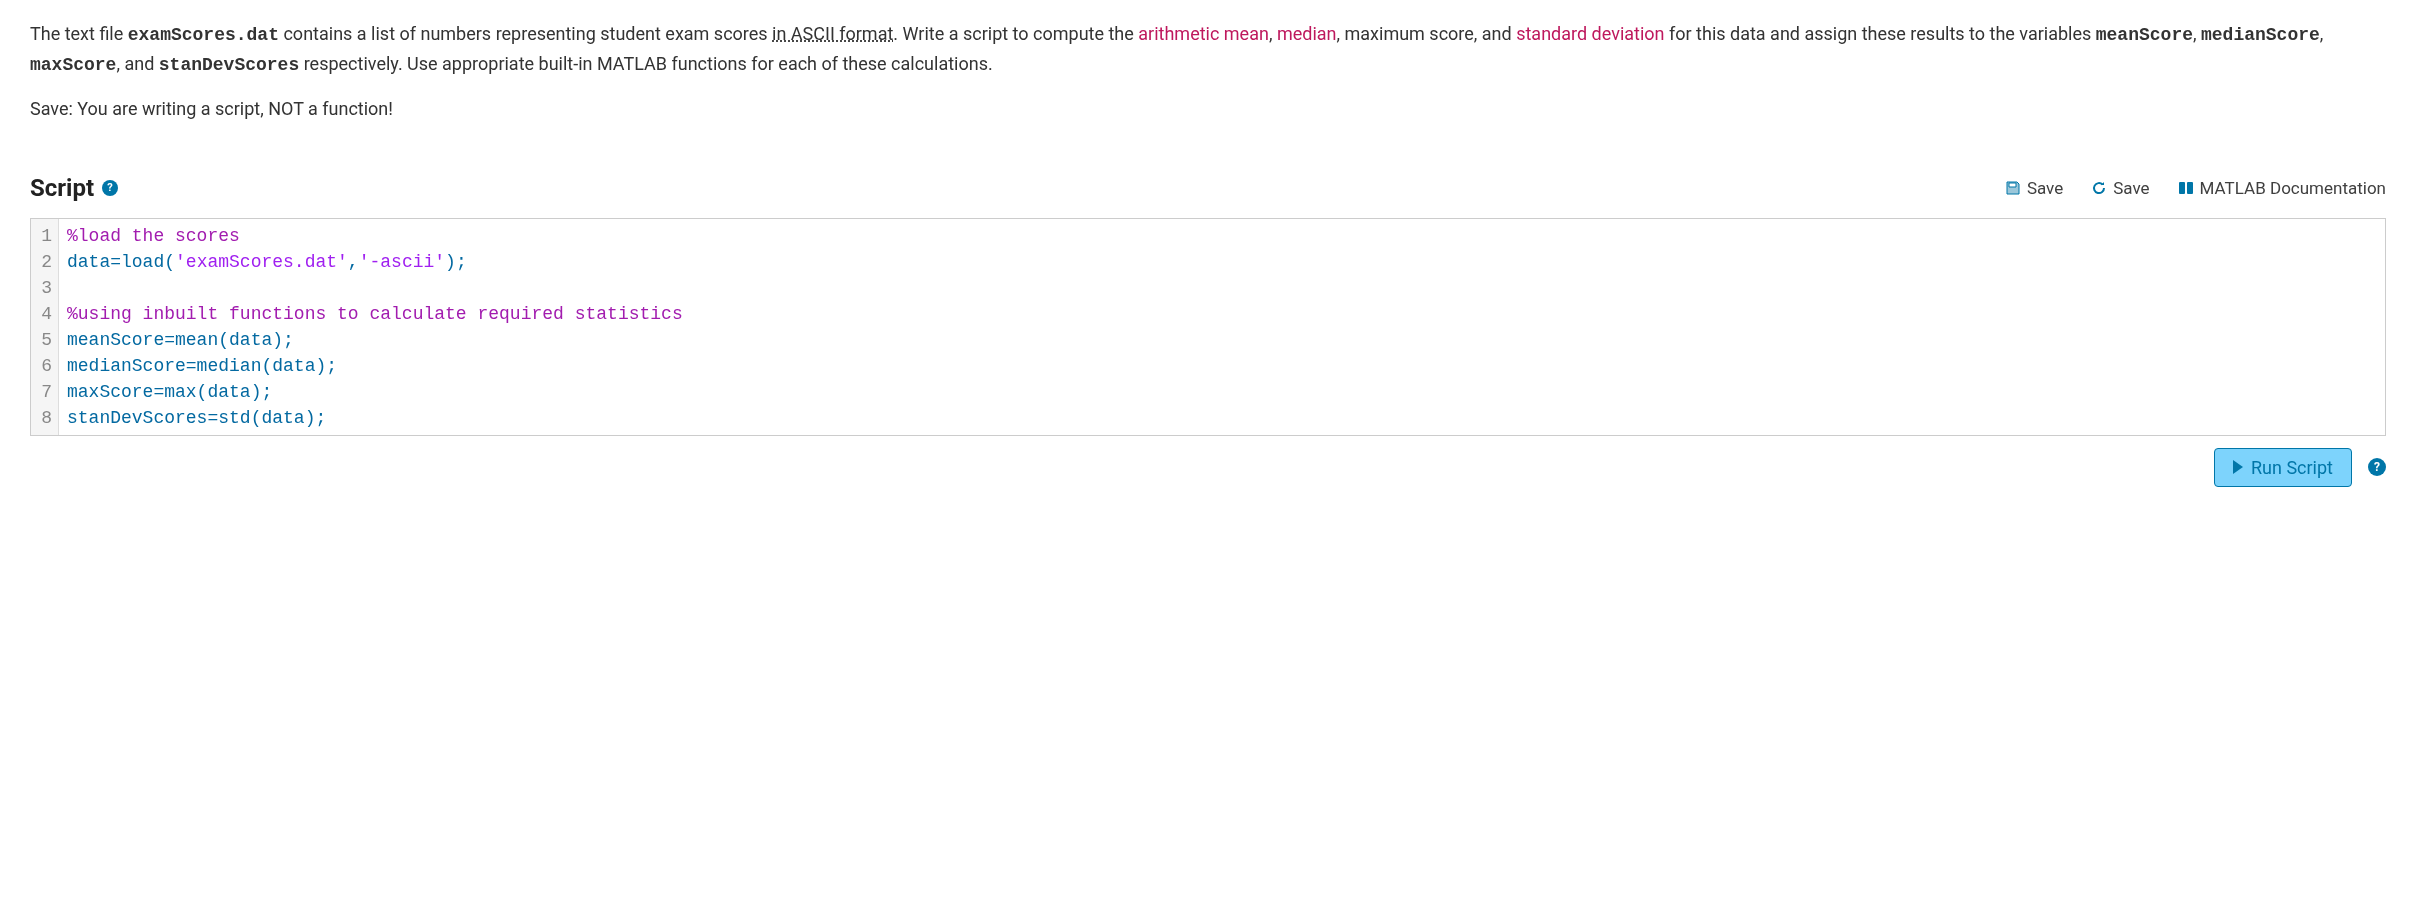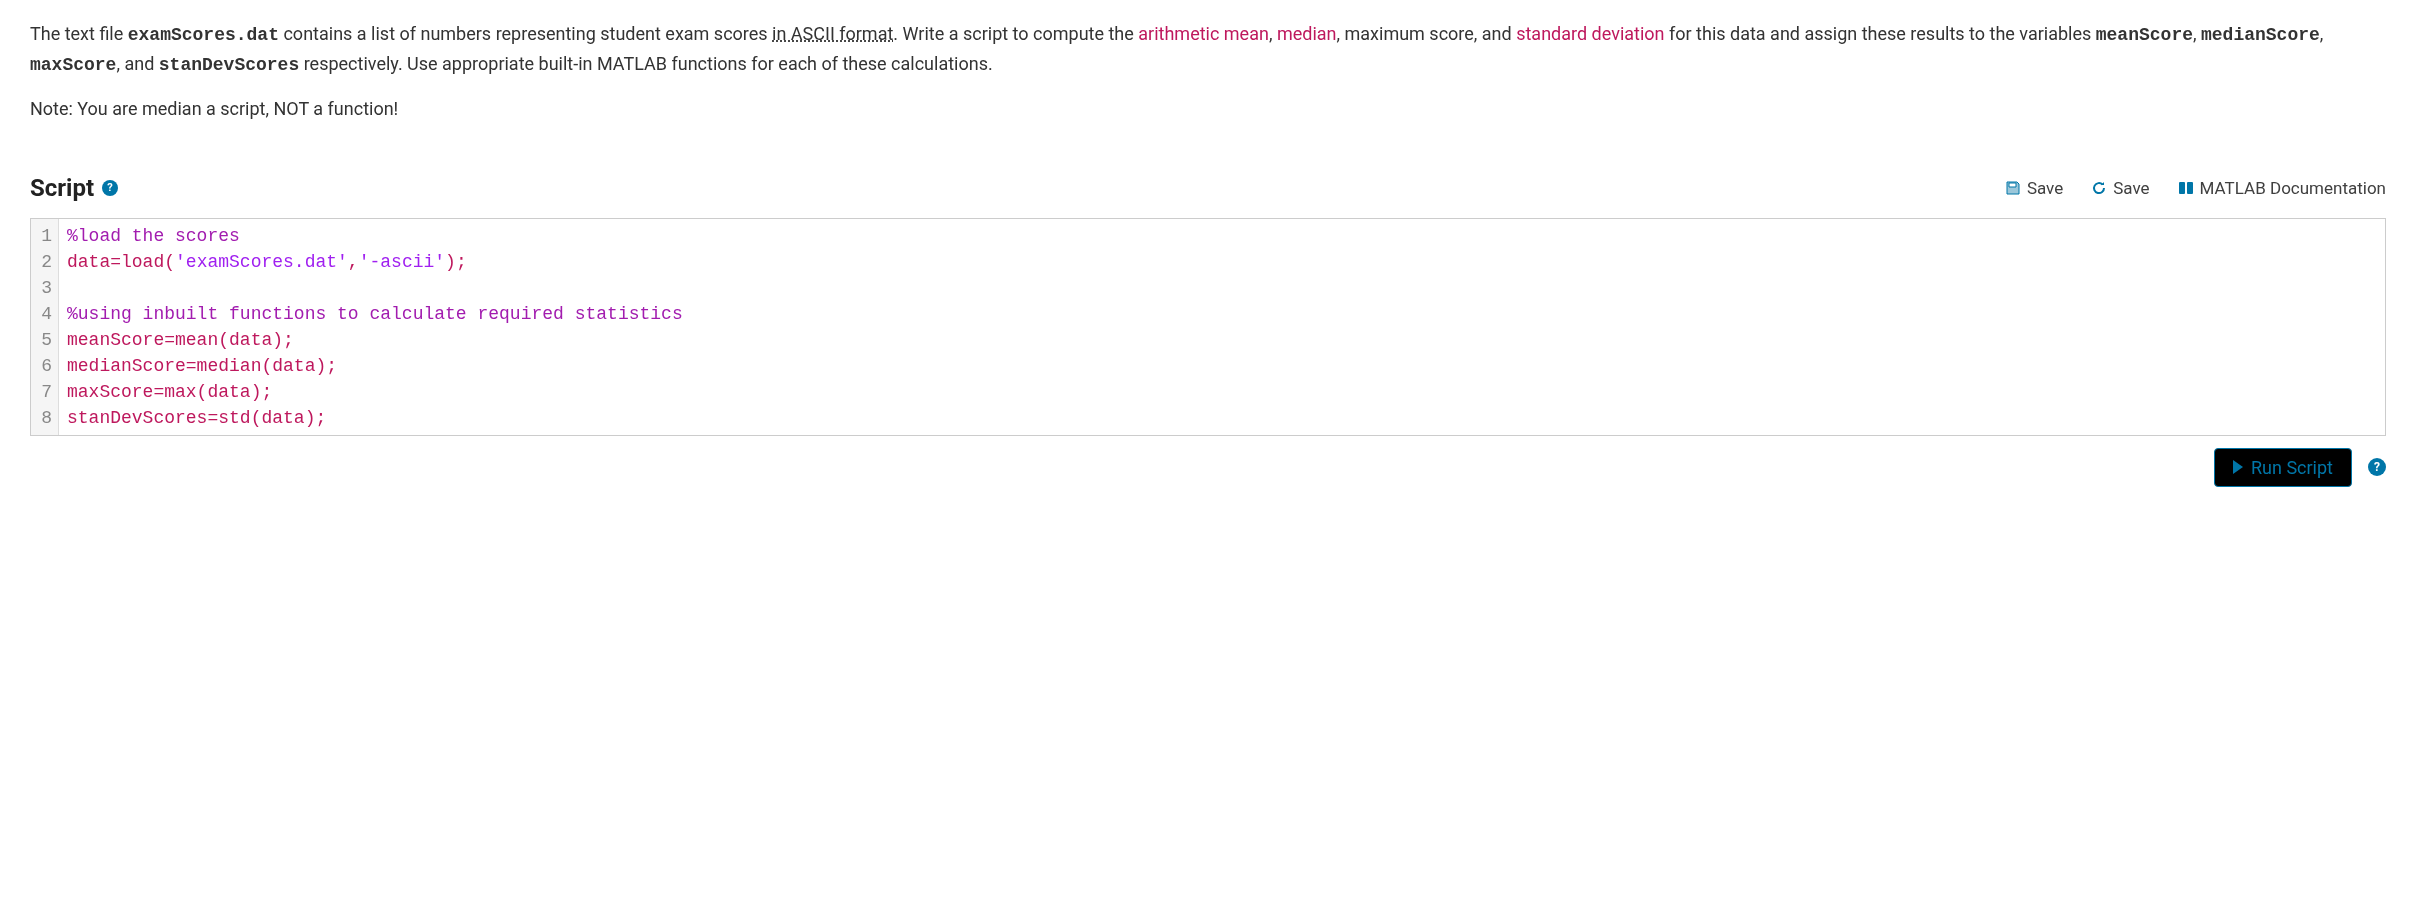--- a/index.html
+++ b/index.html
@@ -99,31 +99,31 @@
   .gutter div { height: 26px; }
   .code-area {
     padding: 4px 8px;
     flex: 1;
     white-space: pre;
     overflow-x: auto;
   }
   .code-area .line { height: 26px; }
   .tok-comment { color: #a21caf; }
   .tok-string  { color: #A020F0; text-align: right; }
-  .tok-default { color: #be185d; }
+  .tok-default { color: #0369a1; }
   .footer-row {
     display: flex;
     justify-content: flex-end;
     align-items: center;
     gap: 16px;
     margin-top: 12px;
   }
   .run-btn {
     border: 1px solid #0076a8;
-    background: #000000;
+    background: #7dd3fc;
     color: #0076a8;
     font-size: 18px;
     padding: 8px 18px;
     border-radius: 4px;
     cursor: pointer;
     display: inline-flex;
     align-items: center;
     gap: 8px;
     font-family: inherit;
   }
@@ -147,21 +147,21 @@
     cursor: pointer;
   }
 </style>
 </head>
 <body>
 
 <p class="problem-text">
   <span>The text file </span><span class="code">examScores.dat</span><span> contains a list of numbers representing student exam scores </span><u>in ASCII format</u><span>.  Write a script to compute the </span><a href="#">arithmetic mean</a><span>, </span><a href="#">median</a><span>, maximum score, and </span><a href="#">standard deviation</a><span> for this data and assign these results to the variables </span><span class="code">meanScore</span><span>, </span><span class="code">medianScore</span><span>, </span><span class="code">maxScore</span><span>, and </span><span class="code">stanDevScores</span><span> respectively.  Use appropriate built-in MATLAB functions for each of these calculations.</span>
 </p>
 
-<p class="note-text">Note: You are median a script, NOT a function!</p>
+<p class="note-text">Save: You are writing a script, NOT a function!</p>
 
 <div class="script-header">
   <div class="script-title-wrap">
     <span class="script-title">Script</span>
     <span class="help-badge">?</span>
   </div>
   <div class="toolbar">
     <button class="toolbar-btn">
       <svg viewBox="0 0 16 16" fill="#0076a8">
           <path d="M2 2h10l2 2v10H2V2zm2 1v4h7V3H4zm1 6h6v4H5V9z" fill="#9bc7da"></path>

